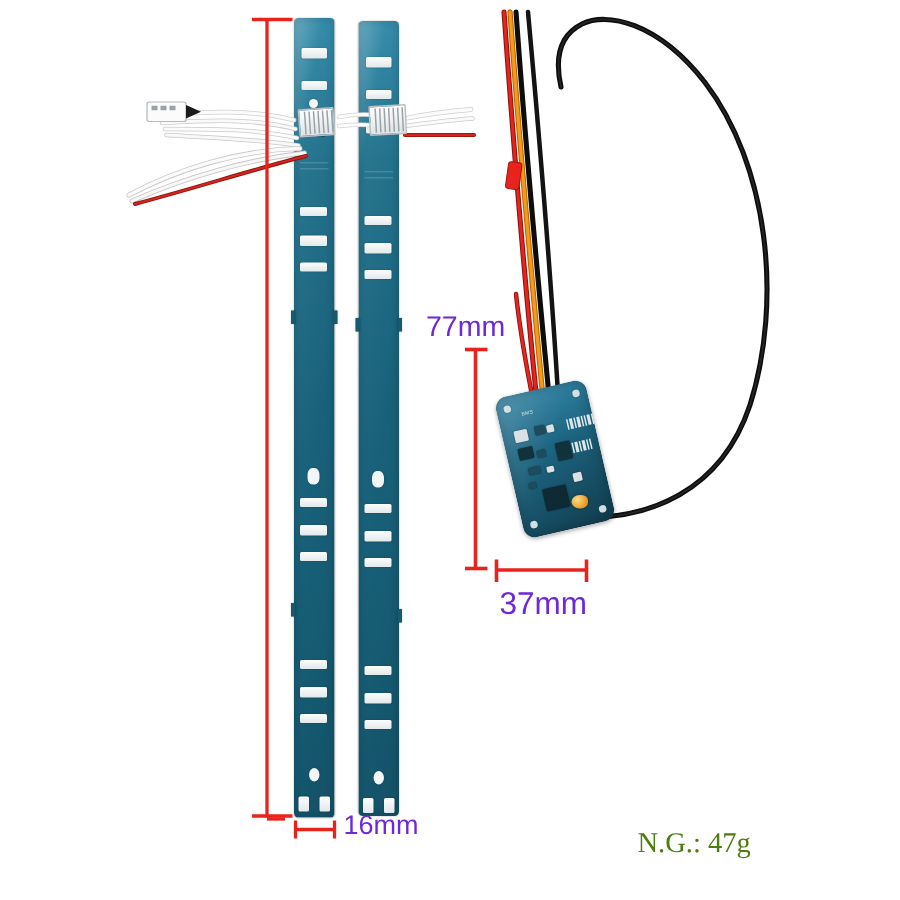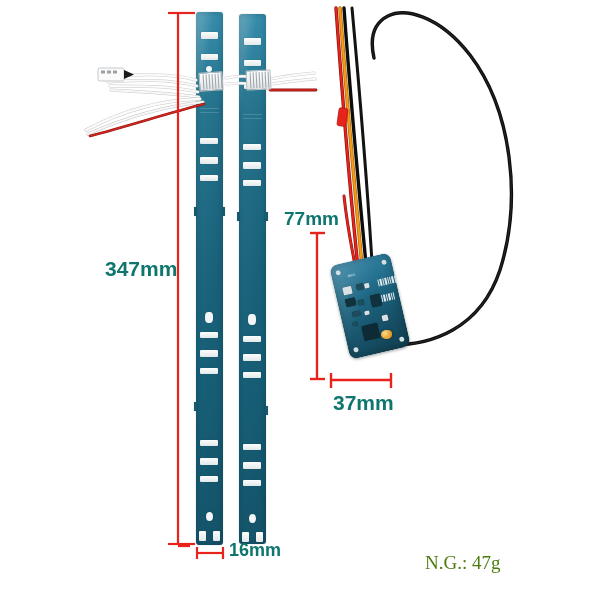--- a/index.html
+++ b/index.html
@@ -111,22 +111,22 @@
     position: absolute;
     width: 11px; height: 9px;
     border-radius: 50% 40% 45% 50%;
     background: radial-gradient(circle at 35% 35%, #ffd98a, #e8a32e 60%, #c8811a);
     box-shadow: 0 0 2px rgba(0,0,0,.4);
   }
 
   
   .dimlabel {
     position: absolute;
-    color: #0f766e;
-    font-weight: bold;
+    color: #6d28d9;
+    font-weight: normal;
     font-family: "Liberation Sans", sans-serif;
     white-space: nowrap;
   }
   .weight {
     position: absolute;
     color: #4d7c0f;
     font-family: "Liberation Serif", serif;
     font-size: 19px;
     white-space: nowrap;
   }
@@ -353,21 +353,20 @@
       <line x1="391" y1="373" x2="391" y2="388"></line>
     </g>
     <g stroke="#e8231c" stroke-width="2.2" fill="none">
       <line x1="196" y1="553" x2="224" y2="553"></line>
       <line x1="197" y1="547" x2="197" y2="559"></line>
       <line x1="223" y1="547" x2="223" y2="559"></line>
       <line x1="178" y1="546" x2="190" y2="546"></line>
     </g>
   </svg>
 
-  <div class="dimlabel" style="left:105px; top:257px; font-size:21px;">347mm</div>
 
   <div class="dimlabel" style="left:284px; top:208px; font-size:19px;">77mm</div>
 
   <div class="dimlabel" style="left:333px; top:391px; font-size:21px;">37mm</div>
 
   <div class="dimlabel" style="left:183px; top:540px; font-size:18px;margin-left:46px;">16mm</div>
 
   <div class="weight" style="left:425px; top:552px;">N.G.: 47g</div>
 
 </div>

